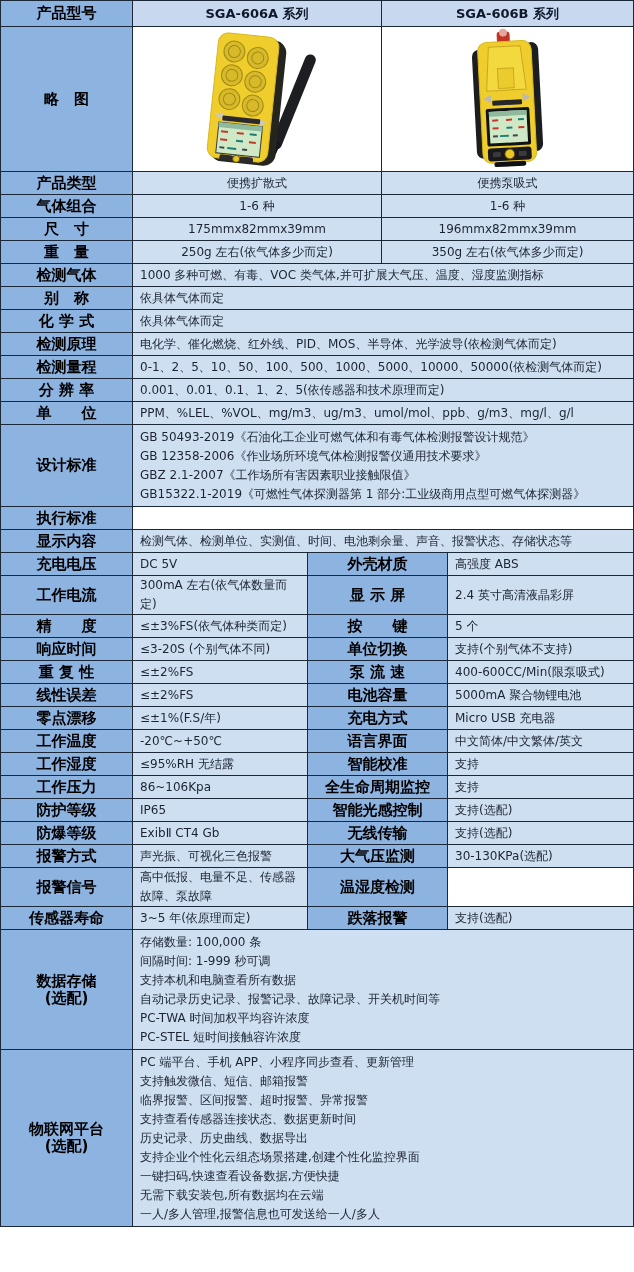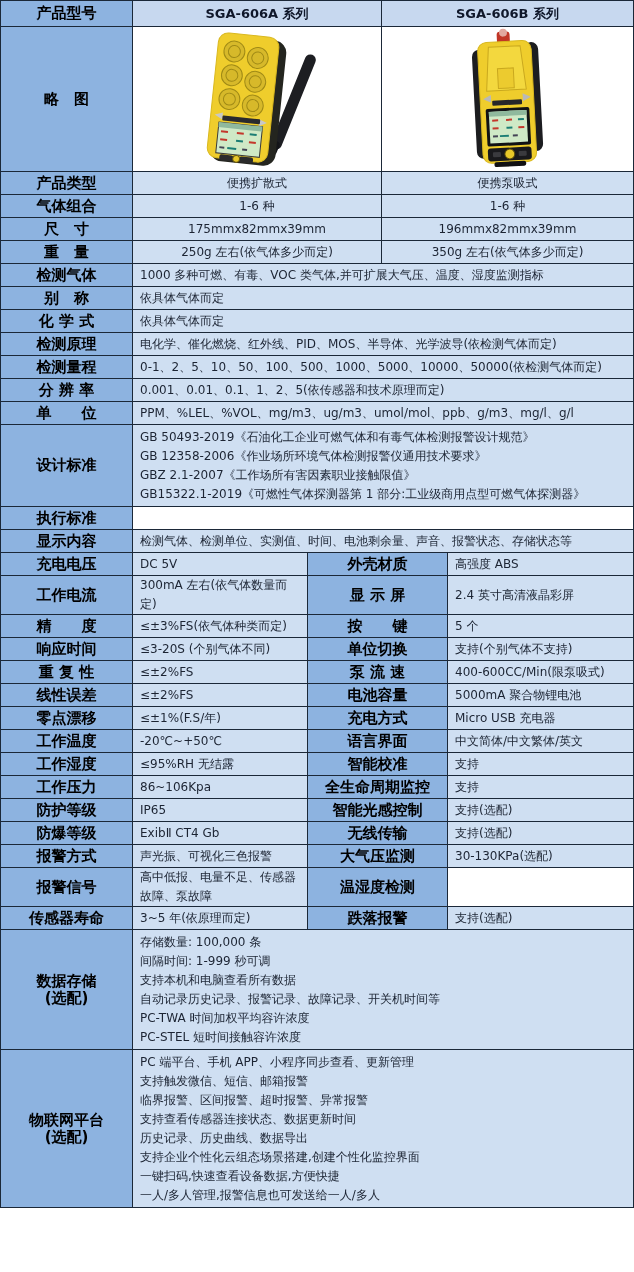--- a/index.html
+++ b/index.html
@@ -334,17 +334,18 @@
     <div class="c lab">物联网平台
 (选配)</div>
     <div class="c val last">
           <div class="ln">PC 端平台、手机 APP、小程序同步查看、更新管理</div>
           <div class="ln">支持触发微信、短信、邮箱报警</div>
           <div class="ln">临界报警、区间报警、超时报警、异常报警</div>
           <div class="ln">支持查看传感器连接状态、数据更新时间</div>
           <div class="ln">历史记录、历史曲线、数据导出</div>
           <div class="ln">支持企业个性化云组态场景搭建,创建个性化监控界面</div>
           <div class="ln">一键扫码,快速查看设备数据,方便快捷</div>
+          <div class="ln">无需下载安装包,所有数据均在云端</div>
           <div class="ln">一人/多人管理,报警信息也可发送给一人/多人</div>
         </div>
   </div>
     </div>
 </div>
 
 </body></html>

